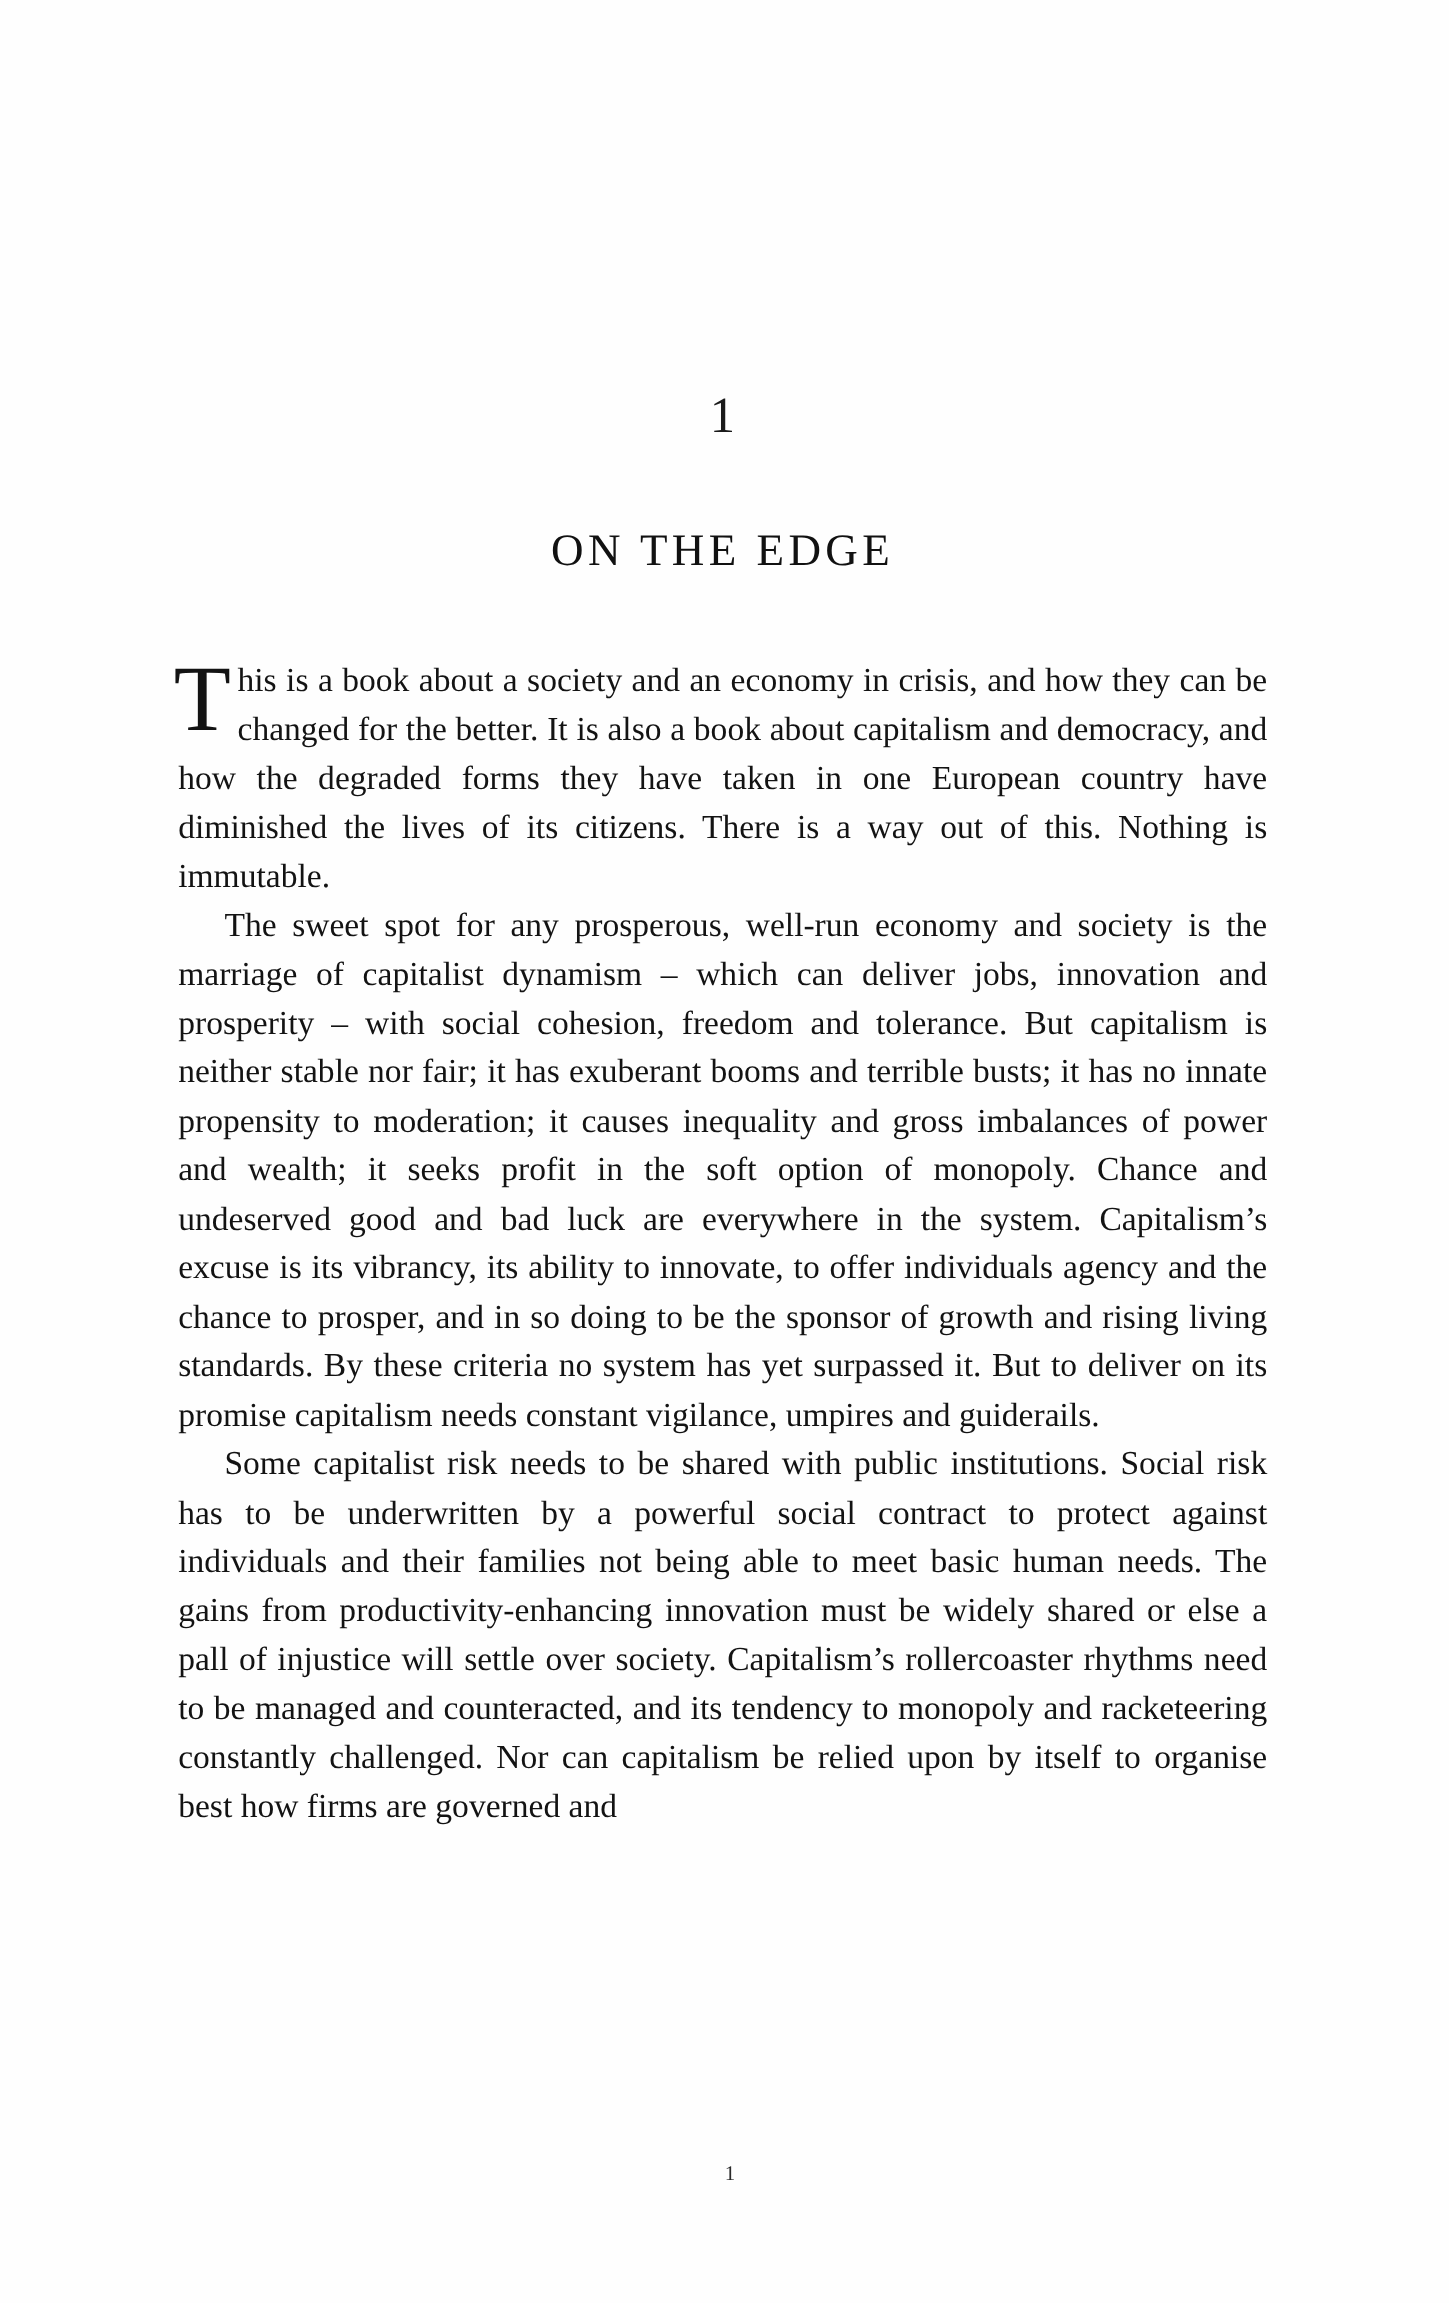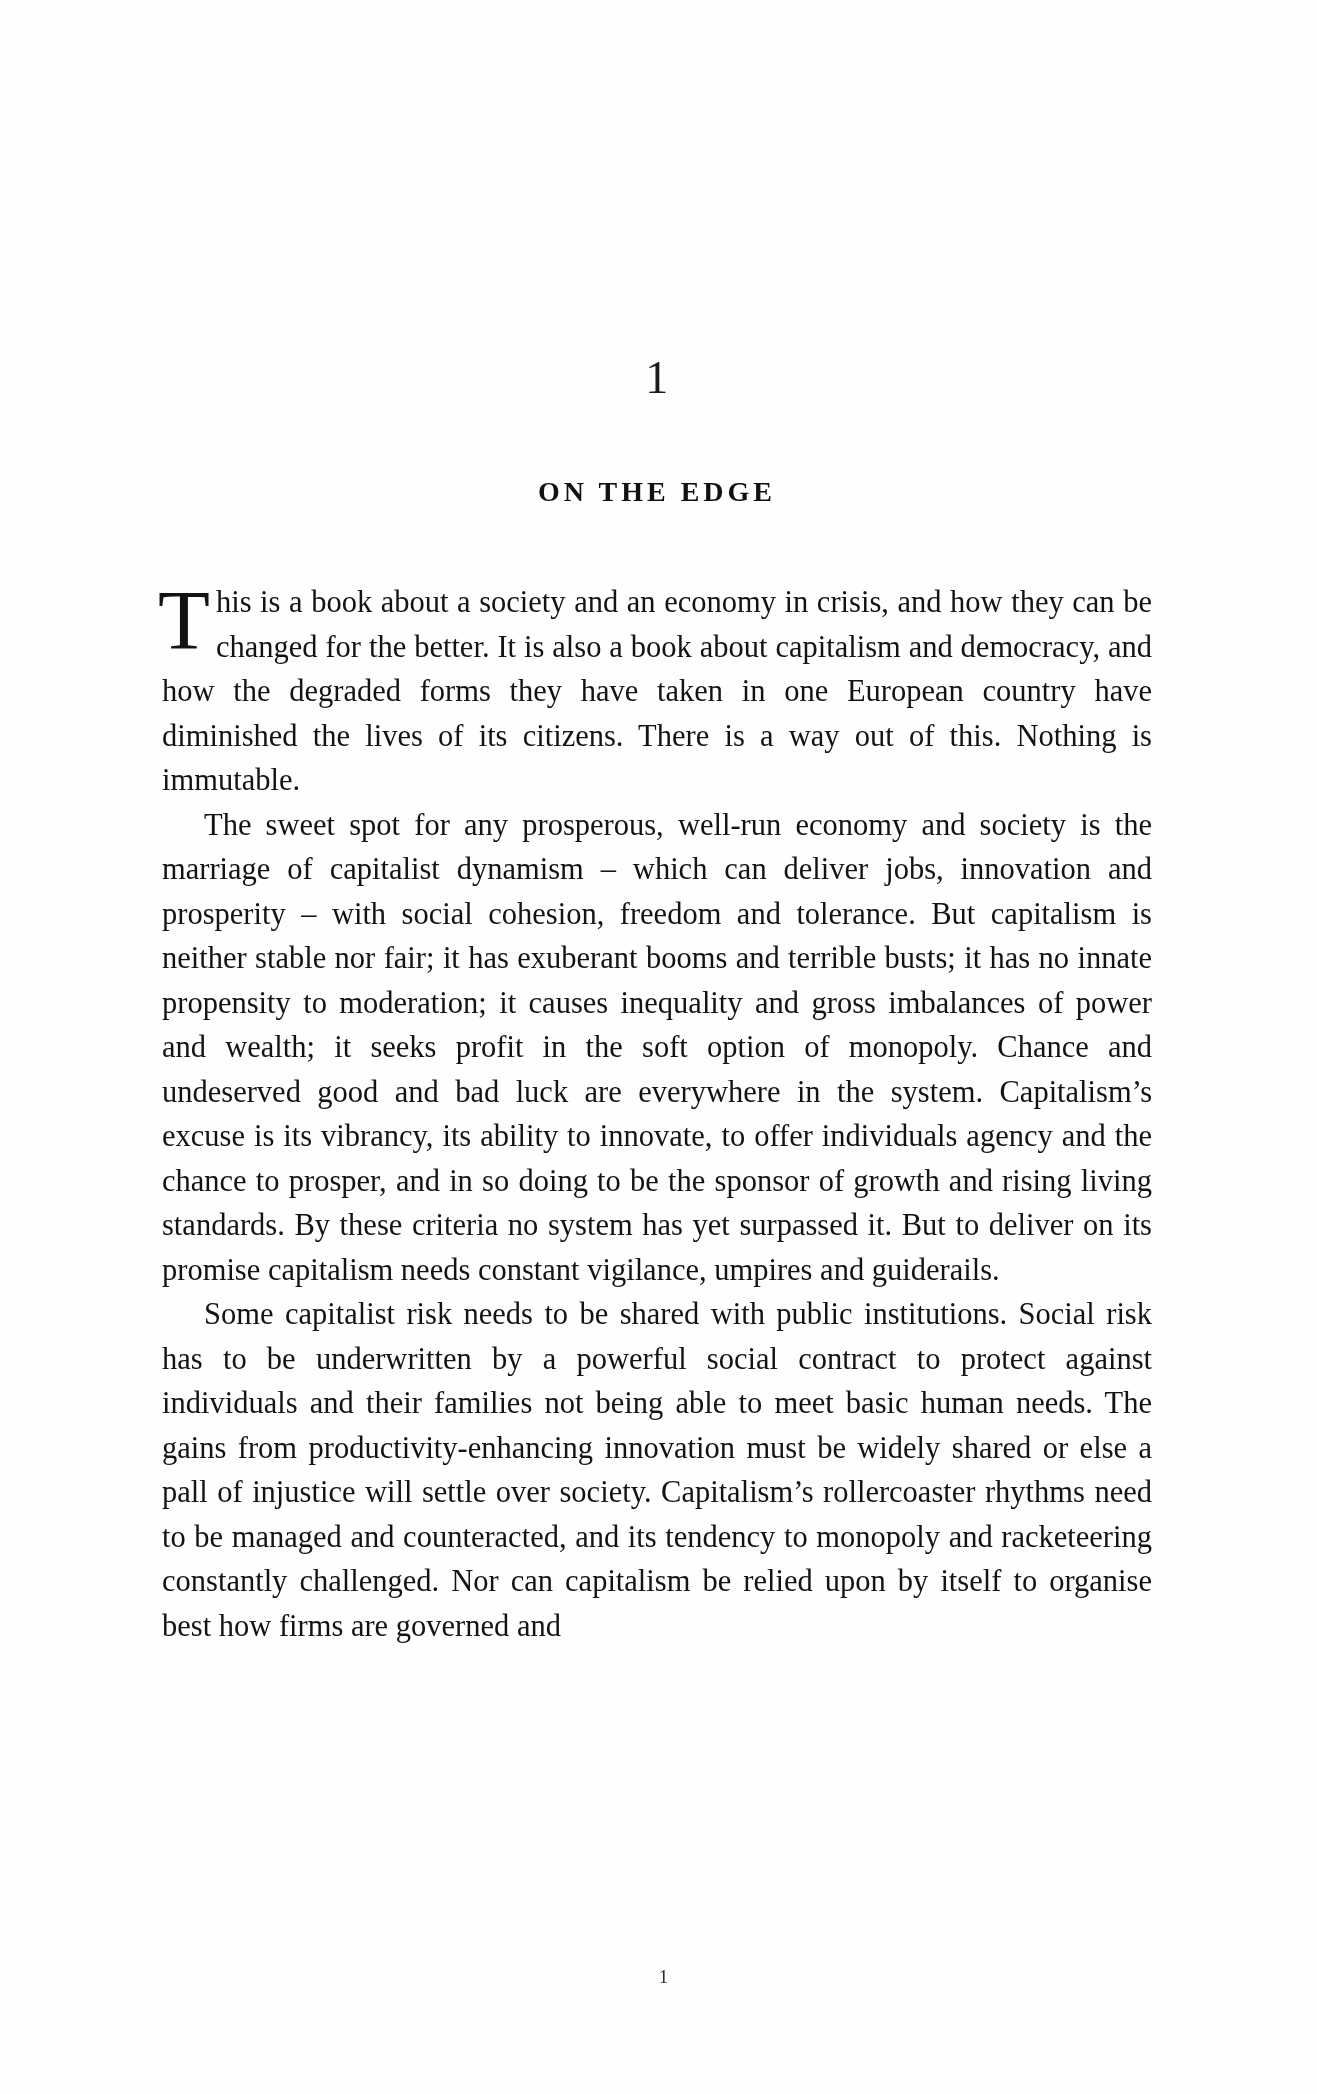--- a/index.html
+++ b/index.html
@@ -31,25 +31,25 @@
   .chapter-number {
     text-align: center;
     font-size: 46px;
     letter-spacing: 0.5px;
     margin-top: 355px;
     line-height: 1;
     color: #1a1a1a;
   }
   .chapter-title {
     text-align: center;
-    font-size: 28px;
+    font-size: 41px;
     letter-spacing: 4.0px;
     margin-top: 75px;
     color: #111111;
-    font-weight: bold;
+    font-weight: normal;
   }
   .body-text {
     margin-top: 72px;
     font-size: 30.5px;
     line-height: 44.5px;
     text-align: justify;
     color: #131313;
     hyphens: none;
   }
   p.para {

